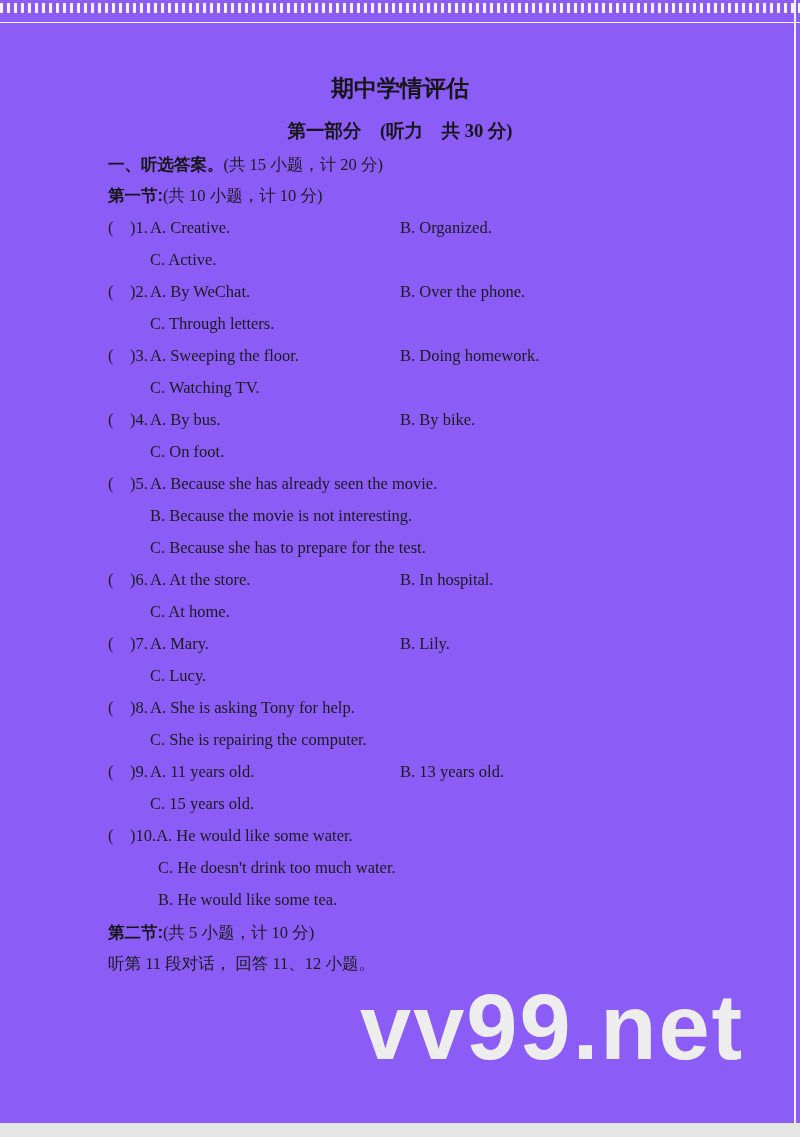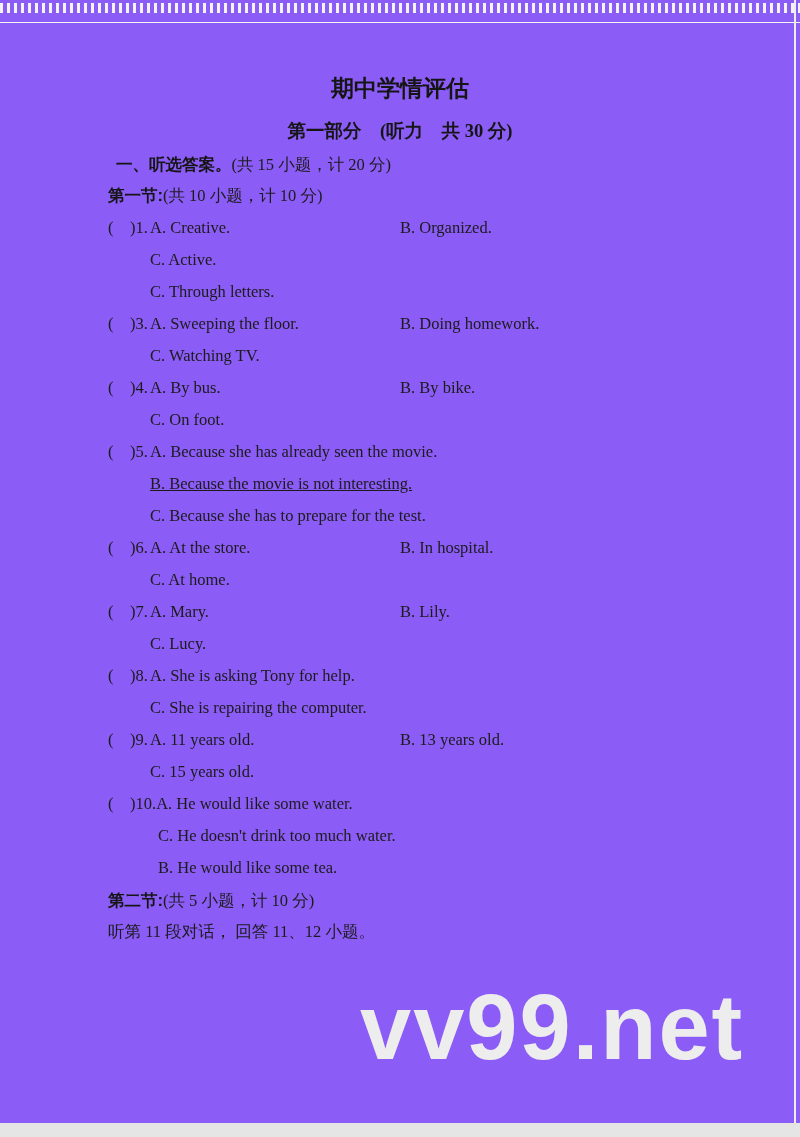--- a/index.html
+++ b/index.html
@@ -34,21 +34,21 @@
     font-size:23px;font-weight:700;line-height:36px;color:#151515;
   }
   .part-heading{
     position:absolute;top:116px;left:0;right:0;height:30px;
     text-align:center;font-size:18.5px;font-weight:700;line-height:30px;color:#151515;
   }
   .content{
     position:absolute;top:149px;left:108px;right:20px;z-index:2;
   }
   .sec-line{white-space:nowrap;font-size:16.5px;}
-  .sec-line.h30{height:30px;line-height:30px;margin-left:8px;}
+  .sec-line.h30{height:30px;line-height:30px;}
   .sec-line.h33{height:33px;line-height:33px;}
   .sec-line.h32{height:32px;line-height:32px;}
   .cn-bold{font-weight:700;font-family:"Liberation Sans","DejaVu Sans",sans-serif;font-size:16.5px;color:#151515;}
   .sec-info{font-size:16.5px;color:#1b1b1b;}
   .q-line{
     position:relative;height:32px;line-height:32px;
     font-size:16.5px;white-space:nowrap;
   }
   .q-prefix{display:inline-block;min-width:42px;}
   .opt-b-col{position:absolute;left:292px;top:0;}
@@ -77,27 +77,28 @@
       <span class="cn-bold">一、听选答案。</span><span class="sec-info">(共 15 小题，计 20 分)</span>
     </div>
 
     <div class="sec-line h33">
       <span class="cn-bold">第一节:</span><span class="sec-info">(共 10 小题，计 10 分)</span>
     </div>
 
     <div id="questions">
         <div class="q-line"><span class="q-prefix">(  )1. </span><span>A. Creative.</span><span class="opt-b-col">B. Organized.</span></div>
         <div class="q-line" style="padding-left: 42px;"><span>C. Active.</span></div>
+        <div class="q-line"><span class="q-prefix">(  )2. </span><span>A. By WeChat.</span><span class="opt-b-col">B. Over the phone.</span></div>
         <div class="q-line" style="padding-left: 42px;"><span>C. Through letters.</span></div>
         <div class="q-line"><span class="q-prefix">(  )3. </span><span>A. Sweeping the floor.</span><span class="opt-b-col">B. Doing homework.</span></div>
         <div class="q-line" style="padding-left: 42px;"><span>C. Watching TV.</span></div>
         <div class="q-line"><span class="q-prefix">(  )4. </span><span>A. By bus.</span><span class="opt-b-col">B. By bike.</span></div>
         <div class="q-line" style="padding-left: 42px;"><span>C. On foot.</span></div>
         <div class="q-line"><span class="q-prefix">(  )5. </span><span>A. Because she has already seen the movie.</span></div>
-        <div class="q-line" style="padding-left: 42px; text-decoration: underline;"><span>B. Because the movie is not interesting.</span></div>
+        <div class="q-line" style="padding-left: 42px;"><span>B. Because the movie is not interesting.</span></div>
         <div class="q-line" style="padding-left: 42px;"><span>C. Because she has to prepare for the test.</span></div>
         <div class="q-line"><span class="q-prefix">(  )6. </span><span>A. At the store.</span><span class="opt-b-col">B. In hospital.</span></div>
         <div class="q-line" style="padding-left: 42px;"><span>C. At home.</span></div>
         <div class="q-line"><span class="q-prefix">(  )7. </span><span>A. Mary.</span><span class="opt-b-col">B. Lily.</span></div>
         <div class="q-line" style="padding-left: 42px;"><span>C. Lucy.</span></div>
         <div class="q-line"><span class="q-prefix">(  )8. </span><span>A. She is asking Tony for help.</span></div>
         <div class="q-line" style="padding-left: 42px;"><span>C. She is repairing the computer.</span></div>
         <div class="q-line"><span class="q-prefix">(  )9. </span><span>A. 11 years old.</span><span class="opt-b-col">B. 13 years old.</span></div>
         <div class="q-line" style="padding-left: 42px;"><span>C. 15 years old.</span></div>
         <div class="q-line"><span class="q-prefix">(  )10. </span><span>A. He would like some water.</span></div>

